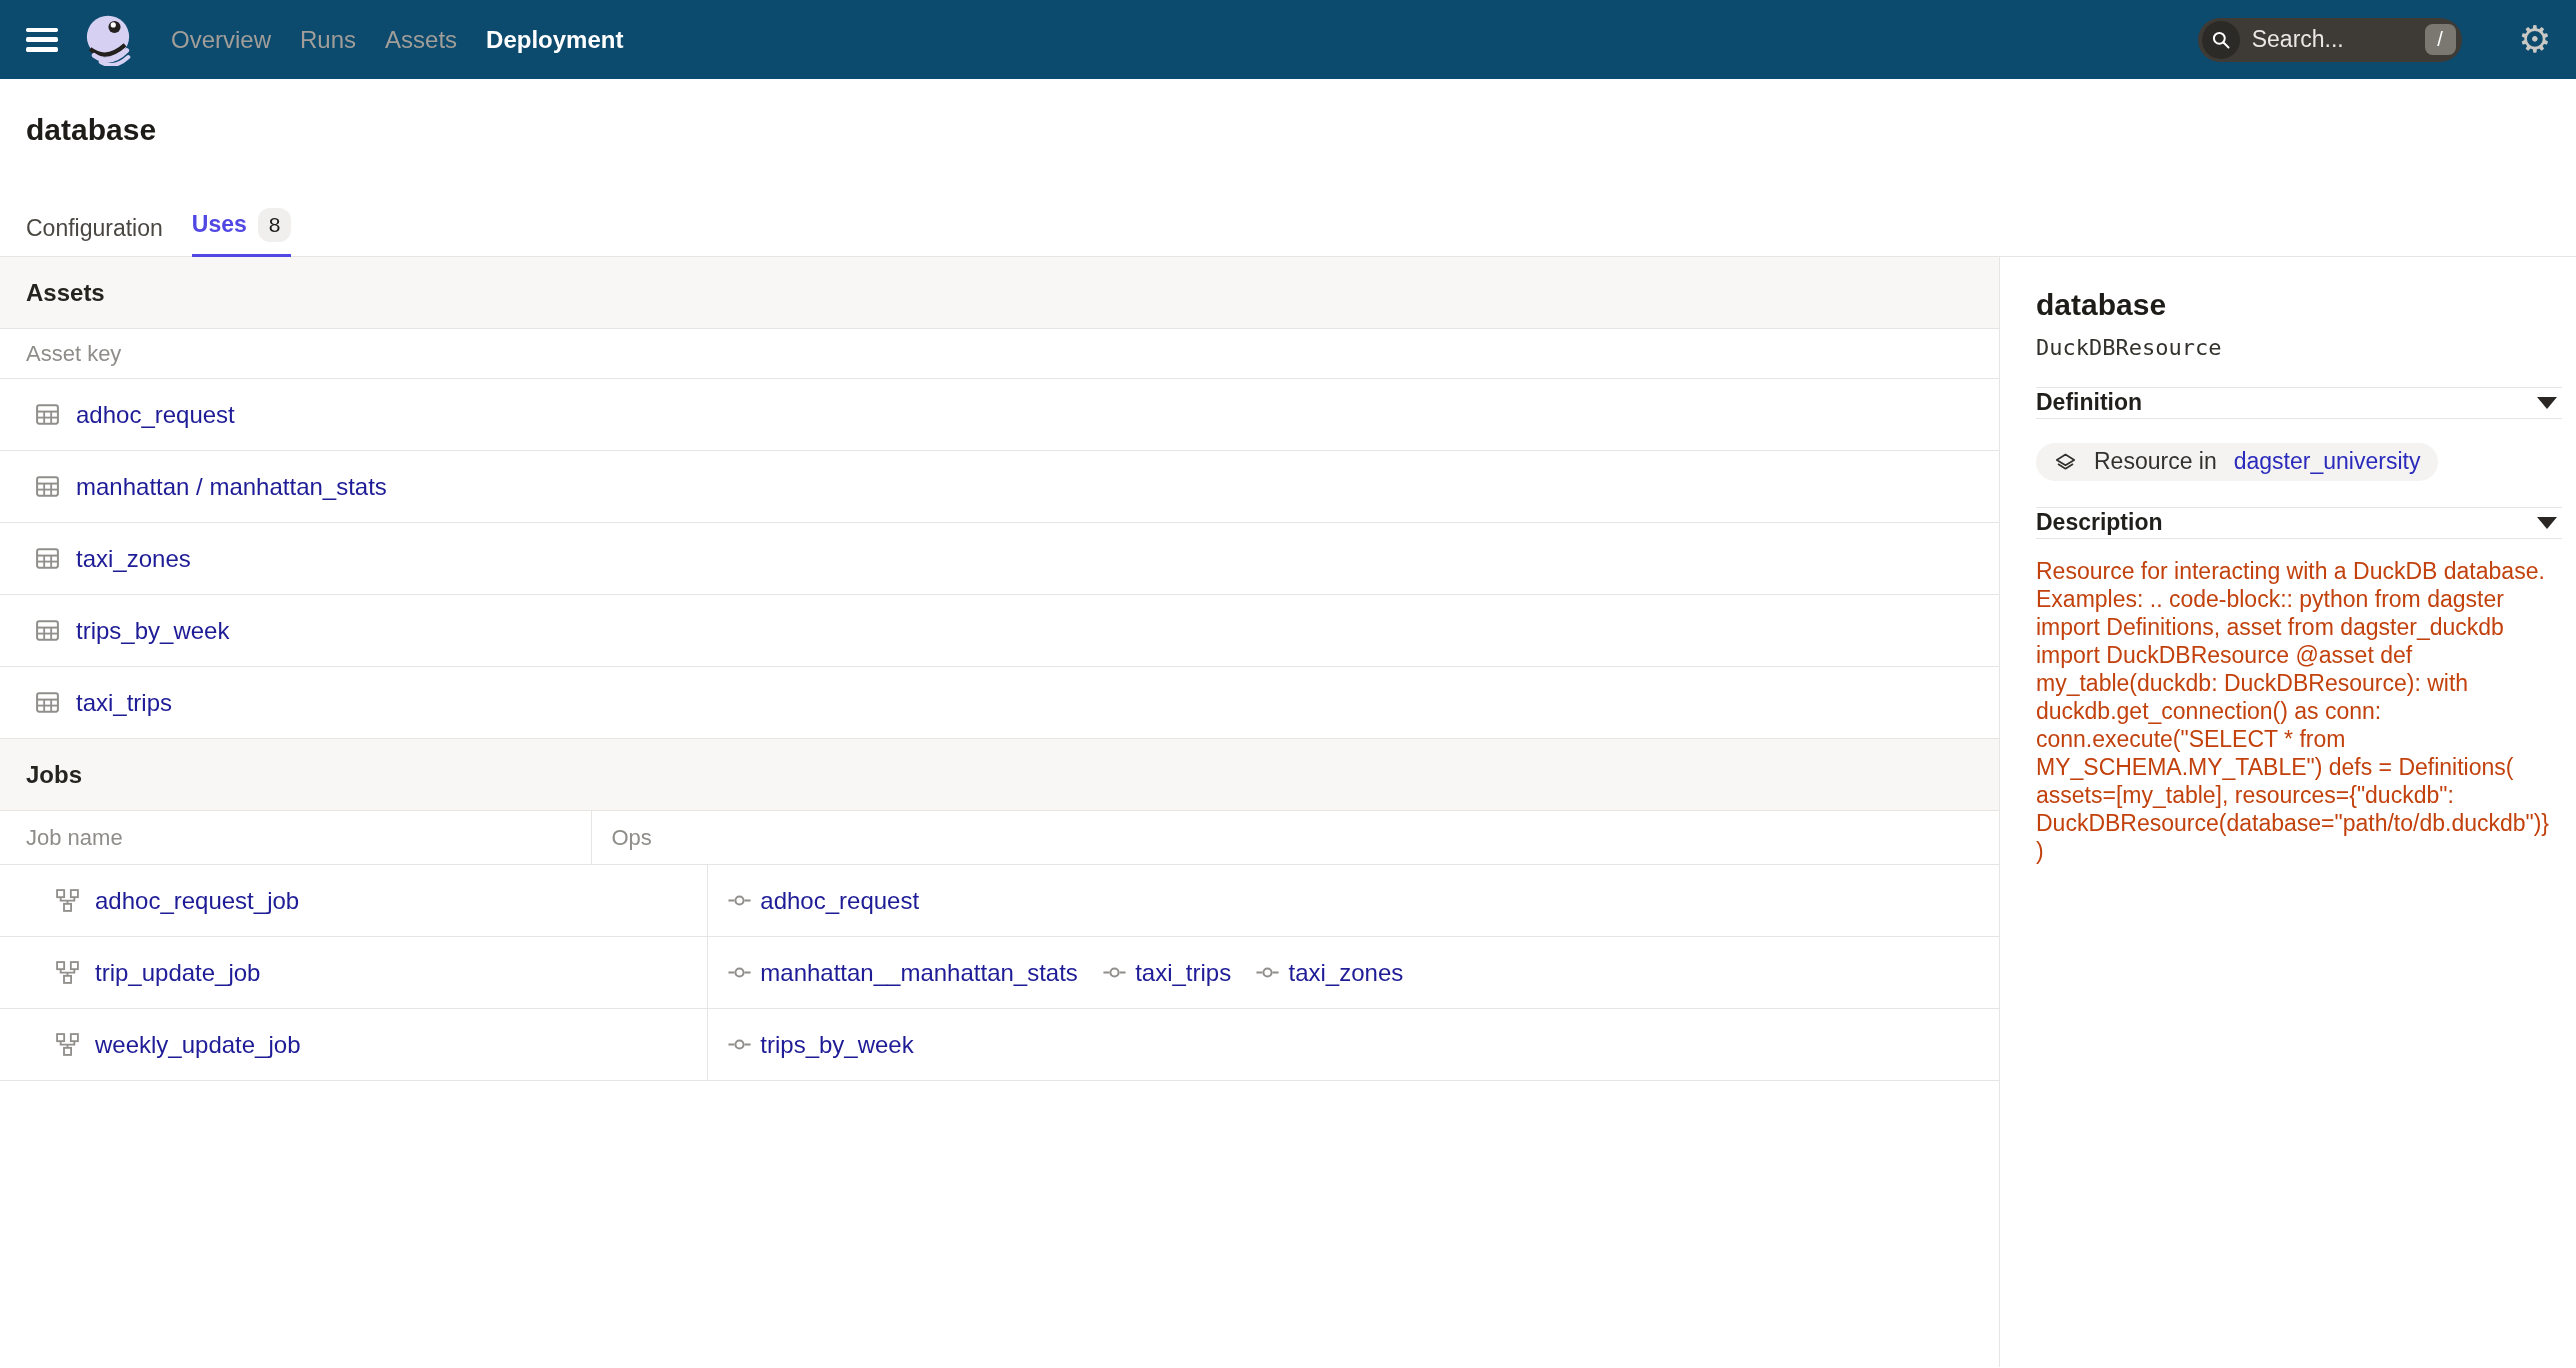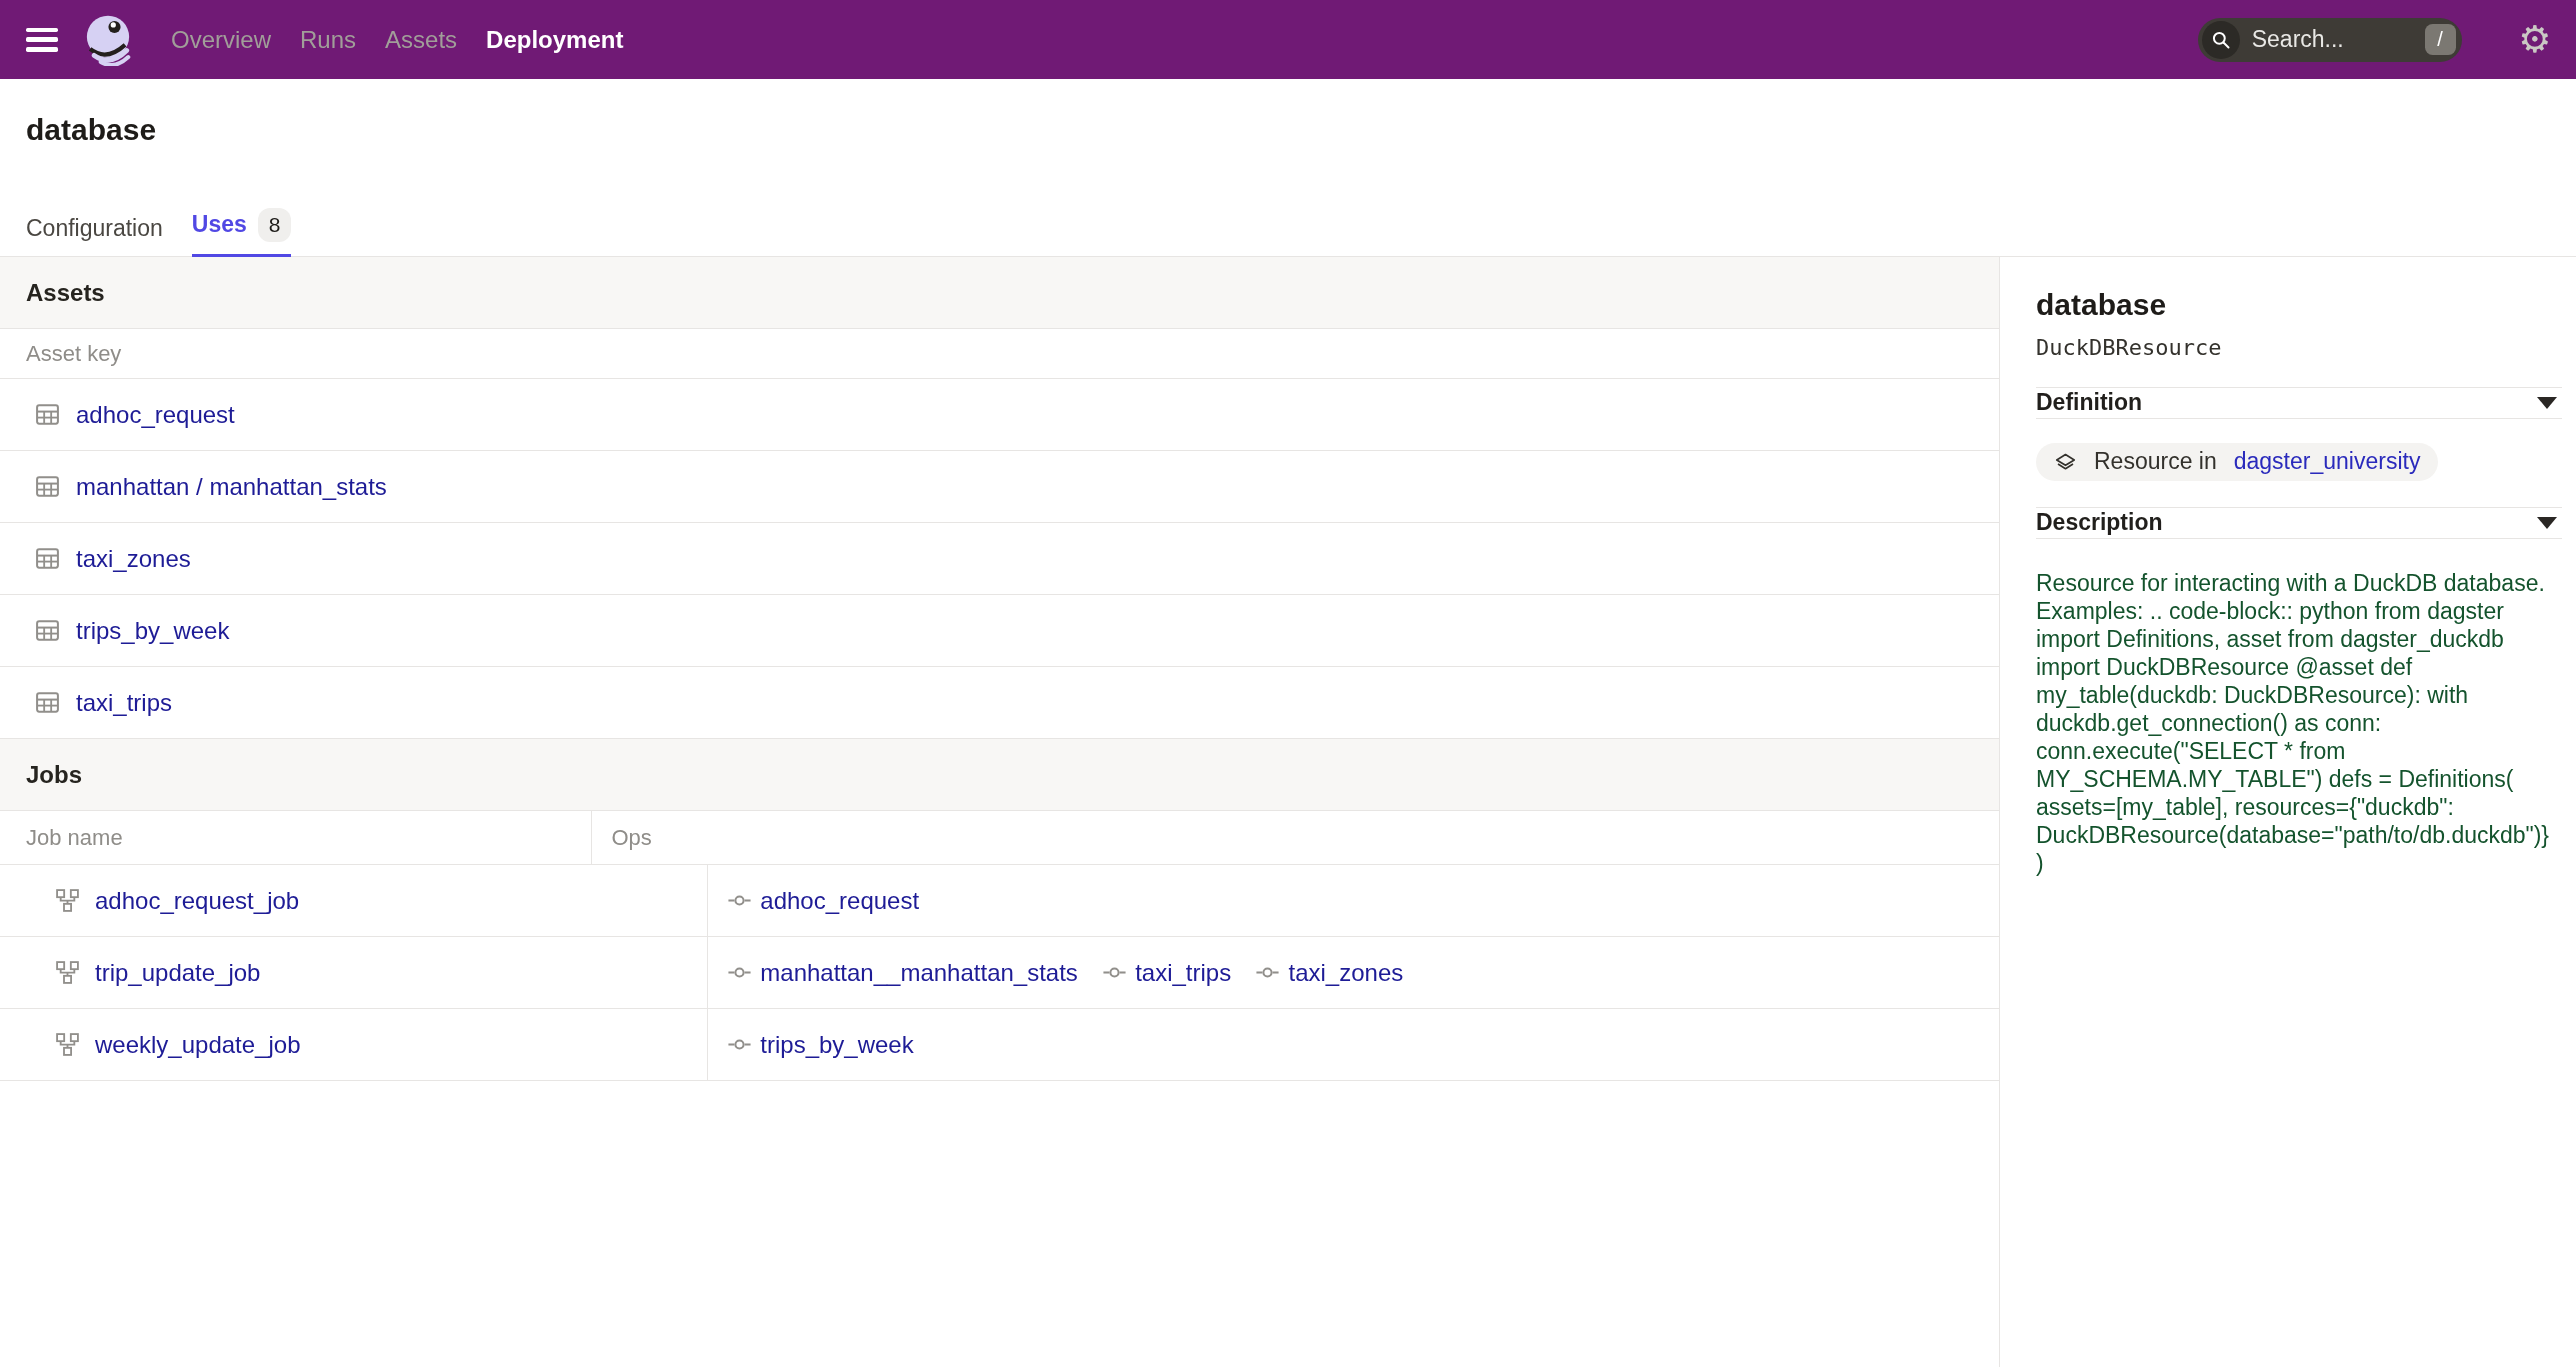--- a/index.html
+++ b/index.html
@@ -1,21 +1,21 @@
 <!DOCTYPE html>
 <html style="font-size:13.5px"><head>
 <meta charset="utf-8">
 <style>
   * { margin:0; padding:0; box-sizing:border-box; }
   html,body { width:2576px; height:1368px; background:#ffffff; overflow:hidden;
               font-family:"Liberation Sans", sans-serif; }
   a { text-decoration:none; cursor:pointer; }
 
   
-  .topbar { height:79px; background:#701a75; display:flex; align-items:center; padding:0 24.5px 0 26px; }
+  .topbar { height:79px; background:#0c4a6e; display:flex; align-items:center; padding:0 24.5px 0 26px; }
   .hamburger { width:32px; height:24px; display:flex; flex-direction:column; justify-content:space-between;
                background:none; border:none; cursor:pointer; margin-right:24px; }
   .hamburger span { display:block; height:4.2px; border-radius:1.7px; background:#ffffff; }
   .logo { width:52px; height:52px; margin-right:37px; flex:0 0 auto; }
   .nav { display:flex; gap:29px; align-items:center; }
   .nav a { font-size:24px; font-weight:500; color:#a19e99; }
   .nav a.active { color:#ffffff; font-weight:600; }
   .spacer { flex:1; }
   .search { width:264px; height:44px; border-radius:22px; background:#3e3b36; display:flex; align-items:center;
             padding:0 6.8px 0 3.4px; margin-right:56px; }
@@ -65,21 +65,21 @@
   .sect-head { height:32px; border-top:0.8px solid #e7e5e3; border-bottom:0.8px solid #e7e5e3;
                display:flex; align-items:center; justify-content:space-between; cursor:pointer; }
   .sect-head.first { margin-top:27px; }
   .sect-head .lbl { font-size:23px; font-weight:700; color:#211f1c; }
   .chev { width:0; height:0; border-left:10px solid transparent; border-right:10px solid transparent;
           border-top:12px solid #2a2724; margin-right:5px; }
   .def-body { padding:24px 0 26px 0; }
   .chip { display:inline-flex; height:38px; border-radius:19.5px; background:#f4f3f1; align-items:center;
           gap:17px; padding:0 18px; font-size:23px; color:#33312c; }
   .chip a { color:#2a2abc; }
-  .desc { margin-top:30px; font-size:23px; line-height:28px; color:#14532d; overflow-wrap:break-word; }
+  .desc { margin-top:18px; font-size:23px; line-height:28px; color:#c2410c; overflow-wrap:break-word; }
 </style>
 </head>
 <body>
 
 <svg width="0" height="0" style="position:absolute">
   <defs>
     <g id="i-table">
       <rect x="2.5" y="4" width="25" height="22" rx="2.5" fill="none" stroke="currentColor" stroke-width="2.4"></rect>
       <line x1="2.5" y1="11.5" x2="27.5" y2="11.5" stroke="currentColor" stroke-width="2.4"></line>
       <line x1="2.5" y1="18.7" x2="27.5" y2="18.7" stroke="currentColor" stroke-width="2.2"></line>

